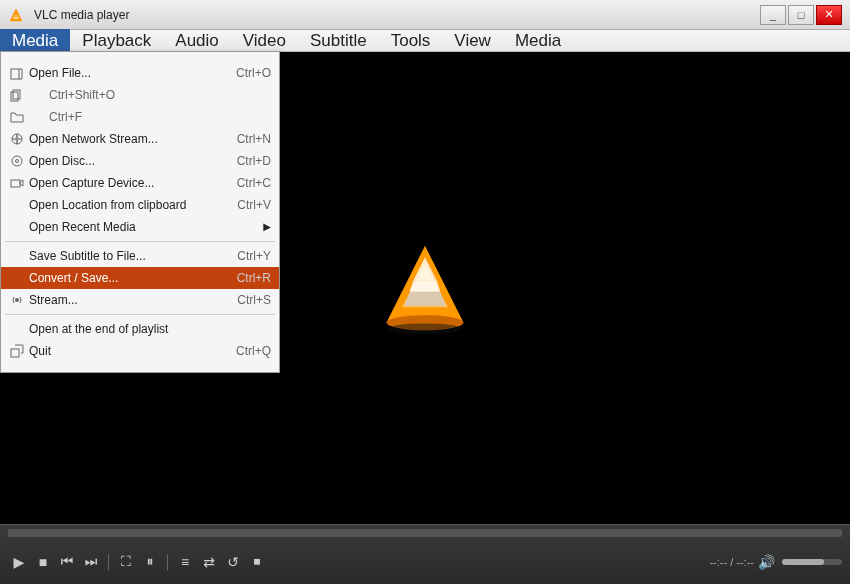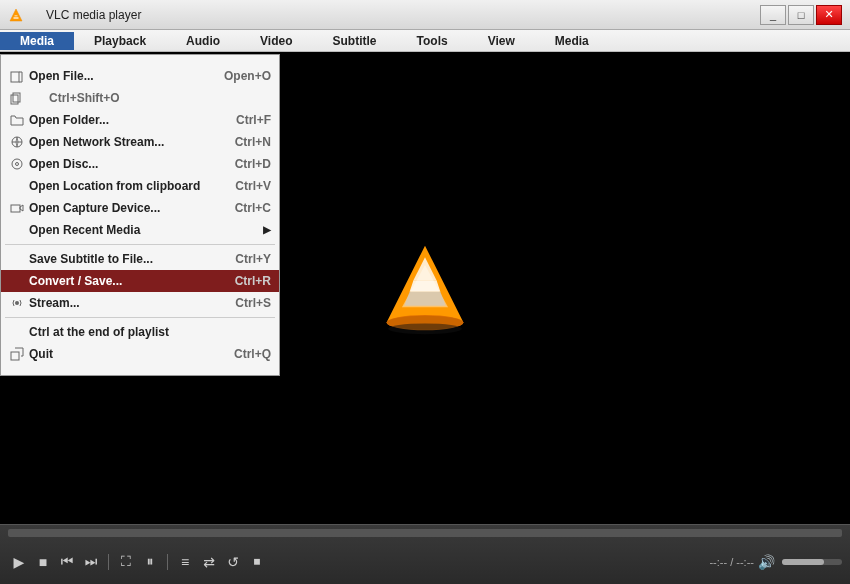--- a/index.html
+++ b/index.html
@@ -21,21 +21,21 @@
       display: flex;
       align-items: center;
       justify-content: space-between;
       padding: 0 8px;
       border-bottom: 1px solid #aaa;
       flex-shrink: 0;
     }
     .title-bar-left {
       display: flex;
       align-items: center;
-      gap: 22px;
+      gap: 10px;
       justify-content: space-between;
     }
     .title-icon {
       width: 16px;
       height: 16px;
     }
     .title-text {
       font-size: 12px;
       color: #222;
     }
@@ -64,28 +64,27 @@
     
     .menu-bar {
       background: linear-gradient(to bottom, #f5f5f5, #e8e8e8);
       height: 22px;
       display: flex;
       align-items: center;
       border-bottom: 1px solid #bbb;
       flex-shrink: 0;
     }
     .menu-item {
-      padding: 2px 20px;
+      padding: 2px 12px;
       cursor: pointer;
       height: 100%;
       display: flex;
       align-items: center;
       color: #222;
-      font-size: 12px;
-      font-weight: bold;
+      font-size: 17px;
     }
     .menu-item:hover, .menu-item.active {
       background: #3d6fb5;
       color: white;
     }
     .menu-item.active {
       background: #2d5fa5;
     }
 
     
@@ -95,33 +94,32 @@
     .dropdown-menu {
       position: absolute;
       top: 22px;
       left: 0;
       background: #f5f5f5;
       border: 1px solid #999;
       box-shadow: 2px 2px 6px rgba(0,0,0,0.3);
       width: 280px;
       z-index: 100;
       padding: 10px 0;
-      font-weight: bold;
     }
     .menu-row {
       display: flex;
       align-items: center;
       padding: 3px 8px 3px 28px;
       cursor: pointer;
       position: relative;
       height: 22px;
       color: #222;
     }
     .menu-row.highlighted {
-      background: #7f1d1d;
+      background: #c2410c;
       color: white;
     }
     .menu-row .menu-label {
       flex: 1;
       font-size: 12px;
     }
     .menu-row .menu-shortcut {
       font-size: 12px;
       color: #666;
       margin-left: 20px;
@@ -269,40 +267,39 @@
     <div class="dropdown-menu">
 
       <div class="menu-row">
         <span class="menu-icon">
           <svg width="14" height="14" viewBox="0 0 14 14">
               <rect x="1" y="3" width="8" height="10" fill="none" stroke="#666" stroke-width="1"></rect>
               <polyline points="9,3 12,3 12,13 9,13" fill="none" stroke="#666" stroke-width="1"></polyline>
             </svg>
         </span>
         <span class="menu-label">Open File...</span>
-        <span class="menu-shortcut">Open+O</span>
+        <span class="menu-shortcut">Ctrl+O</span>
       </div>
 
       <div class="menu-row">
         <span class="menu-icon">
           <svg width="14" height="14" viewBox="0 0 14 14">
               <rect x="1" y="4" width="7" height="9" fill="none" stroke="#666" stroke-width="1"></rect>
               <rect x="3" y="2" width="7" height="9" fill="none" stroke="#666" stroke-width="1"></rect>
             </svg>
         </span>
         <span class="menu-shortcut">Ctrl+Shift+O</span>
       </div>
 
       <div class="menu-row">
         <span class="menu-icon">
           <svg width="14" height="14" viewBox="0 0 14 14">
               <path d="M1,4 L1,12 L13,12 L13,5 L6,5 L5,3 L1,3 Z" fill="none" stroke="#666" stroke-width="1"></path>
             </svg>
         </span>
-        <span class="menu-label">Open Folder...</span>
         <span class="menu-shortcut">Ctrl+F</span>
       </div>
 
       <div class="menu-row">
         <span class="menu-icon">
           <svg width="14" height="14" viewBox="0 0 14 14">
               <circle cx="7" cy="7" r="5" fill="none" stroke="#666" stroke-width="1"></circle>
               <line x1="2" y1="7" x2="12" y2="7" stroke="#666" stroke-width="1"></line>
               <path d="M7,2 Q9,7 7,12" fill="none" stroke="#666" stroke-width="0.8"></path>
               <path d="M7,2 Q5,7 7,12" fill="none" stroke="#666" stroke-width="0.8"></path>
@@ -317,34 +314,34 @@
           <svg width="14" height="14" viewBox="0 0 14 14">
               <circle cx="7" cy="7" r="5" fill="none" stroke="#666" stroke-width="1"></circle>
               <circle cx="7" cy="7" r="1.5" fill="none" stroke="#666" stroke-width="1"></circle>
             </svg>
         </span>
         <span class="menu-label">Open Disc...</span>
         <span class="menu-shortcut">Ctrl+D</span>
       </div>
 
       <div class="menu-row">
+        <span class="menu-icon">
+          <svg width="14" height="14" viewBox="0 0 14 14">
+              <rect x="1" y="4" width="9" height="7" fill="none" stroke="#666" stroke-width="1"></rect>
+              <polygon points="10,6 13,4 13,10 10,8" fill="none" stroke="#666" stroke-width="1"></polygon>
+            </svg>
+        </span>
+        <span class="menu-label">Open Capture Device...</span>
+        <span class="menu-shortcut">Ctrl+C</span>
+      </div>
+
+      <div class="menu-row">
         <span class="menu-icon"></span>
         <span class="menu-label">Open Location from clipboard</span>
         <span class="menu-shortcut">Ctrl+V</span>
-      </div>
-
-      <div class="menu-row">
-        <span class="menu-icon">
-          <svg width="14" height="14" viewBox="0 0 14 14">
-              <rect x="1" y="4" width="9" height="7" fill="none" stroke="#666" stroke-width="1"></rect>
-              <polygon points="10,6 13,4 13,10 10,8" fill="none" stroke="#666" stroke-width="1"></polygon>
-            </svg>
-        </span>
-        <span class="menu-label">Open Capture Device...</span>
-        <span class="menu-shortcut">Ctrl+C</span>
       </div>
 
       <div class="menu-row">
         <span class="menu-icon"></span>
         <span class="menu-label">Open Recent Media</span>
         <span class="menu-arrow">▶</span>
       </div>
 
       <div class="menu-separator"></div>
 
@@ -369,21 +366,21 @@
             </svg>
         </span>
         <span class="menu-label">Stream...</span>
         <span class="menu-shortcut">Ctrl+S</span>
       </div>
 
       <div class="menu-separator"></div>
 
       <div class="menu-row">
         <span class="menu-icon"></span>
-        <span class="menu-label">Ctrl at the end of playlist</span>
+        <span class="menu-label">Open at the end of playlist</span>
         <span class="menu-shortcut"></span>
       </div>
 
       <div class="menu-row">
         <span class="menu-icon">
           <svg width="14" height="14" viewBox="0 0 14 14">
               <rect x="1" y="5" width="8" height="8" fill="none" stroke="#666" stroke-width="1"></rect>
               <path d="M5,1 L13,1 L13,9 L11,9" fill="none" stroke="#666" stroke-width="1"></path>
             </svg>
         </span>

